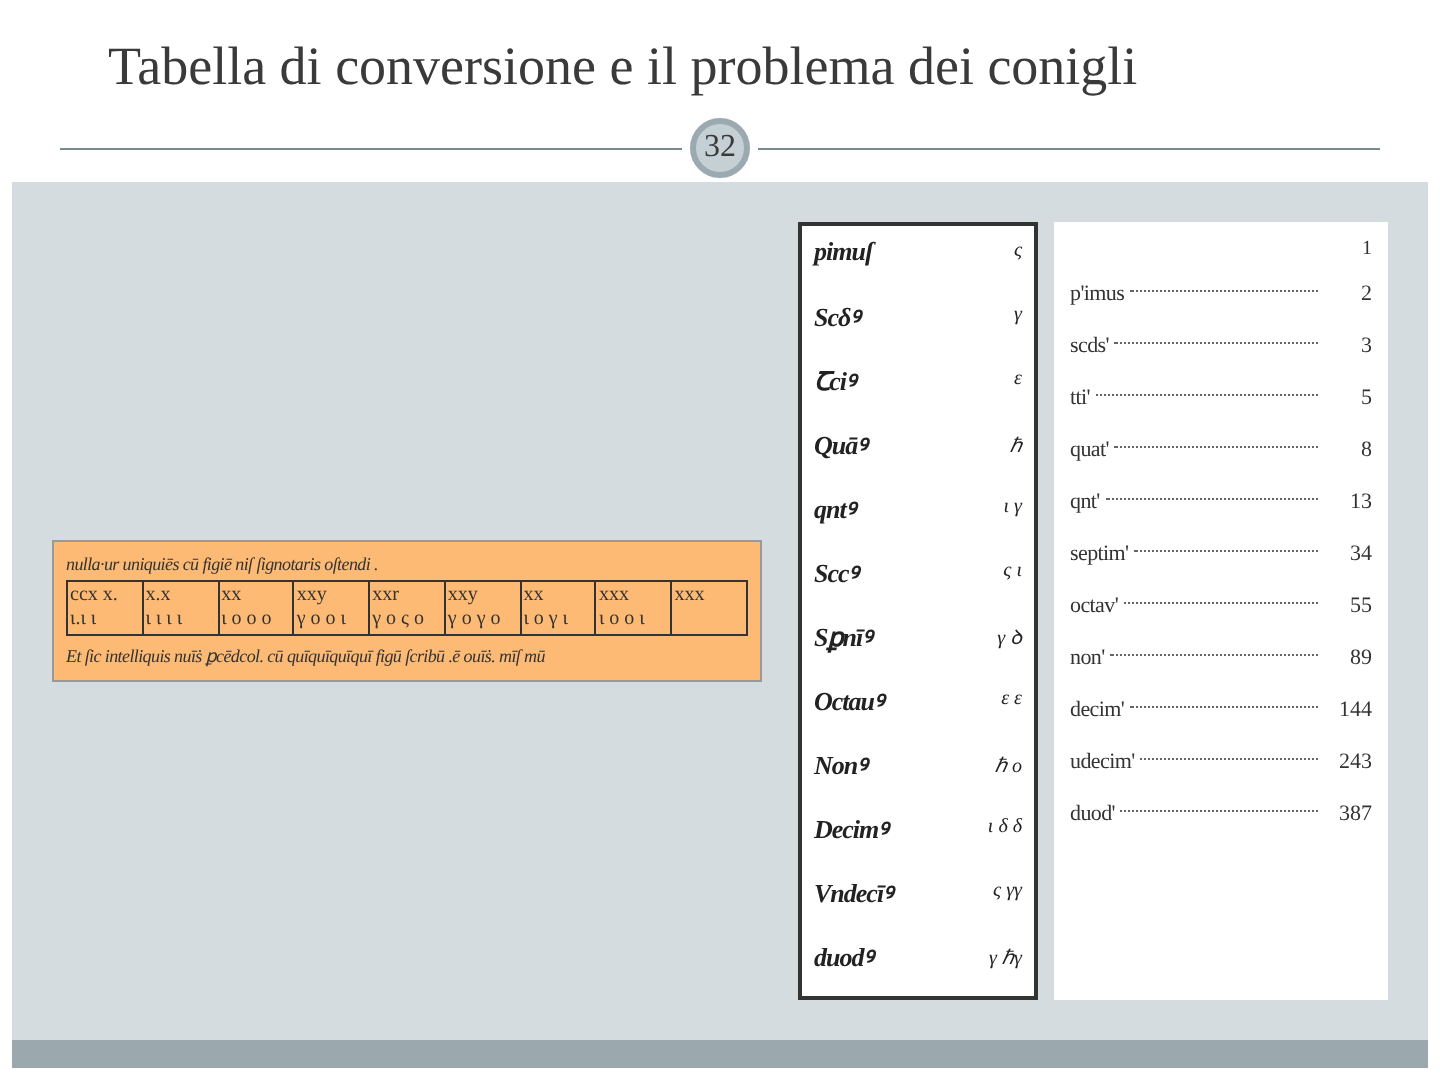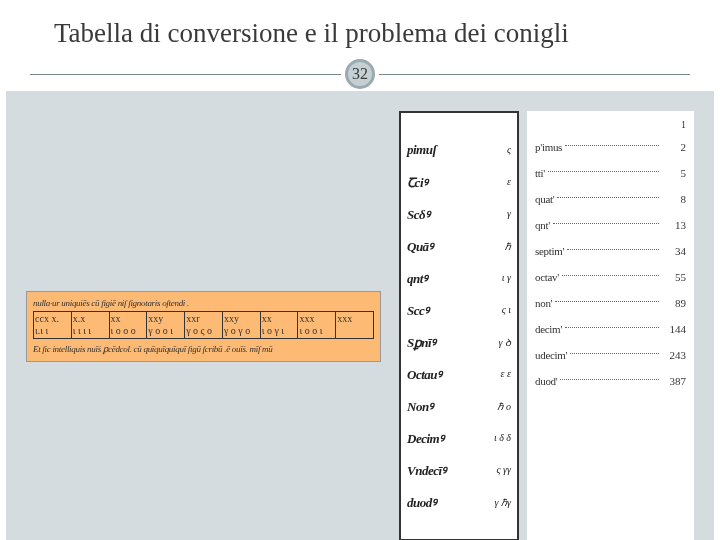--- a/index.html
+++ b/index.html
@@ -101,21 +101,21 @@
   .manu-cell:last-child { border-right: none; }
   .right-panel {
     flex: 1;
     display: flex;
     gap: 8px;
   }
   .manuscript-column {
     background: #fff;
     border: 2px solid #333;
     flex: 0 0 120px;
-    padding: 24px 6px;
+    padding: 0 6px;
     display: flex;
     flex-direction: column;
     gap: 6px;
   }
   .manu-row {
     font-family: 'Times New Roman', serif;
     font-style: italic;
     font-size: 13px;
     color: #222;
     display: flex;
@@ -231,26 +231,26 @@
       </div>
     </div>
 
     <div class="right-panel">
       <div class="manuscript-column" id="manu-col">
           <div class="manu-row">
             <span class="manu-label">pimuſ</span>
             <span class="manu-num">ς</span>
           </div>
           <div class="manu-row">
+            <span class="manu-label">Scδꝰ</span>
+            <span class="manu-num">γ</span>
+          </div>
+          <div class="manu-row">
             <span class="manu-label">Ꞇciꝰ</span>
             <span class="manu-num">ε</span>
-          </div>
-          <div class="manu-row">
-            <span class="manu-label">Scδꝰ</span>
-            <span class="manu-num">γ</span>
           </div>
           <div class="manu-row">
             <span class="manu-label">Quāꝰ</span>
             <span class="manu-num">ℏ</span>
           </div>
           <div class="manu-row">
             <span class="manu-label">qntꝰ</span>
             <span class="manu-num">ι γ</span>
           </div>
           <div class="manu-row">
@@ -284,20 +284,25 @@
         </div>
       <div class="printed-column">
         <div class="printed-top">1</div>
         <div id="printed-col">
             <div class="printed-row">
               <span class="printed-label">p'imus</span>
               <span class="dots"></span>
               <span class="printed-val">2</span>
             </div>
             <div class="printed-row">
+              <span class="printed-label">scds'</span>
+              <span class="dots"></span>
+              <span class="printed-val">3</span>
+            </div>
+            <div class="printed-row">
               <span class="printed-label">tti'</span>
               <span class="dots"></span>
               <span class="printed-val">5</span>
             </div>
             <div class="printed-row">
               <span class="printed-label">quat'</span>
               <span class="dots"></span>
               <span class="printed-val">8</span>
             </div>
             <div class="printed-row">

